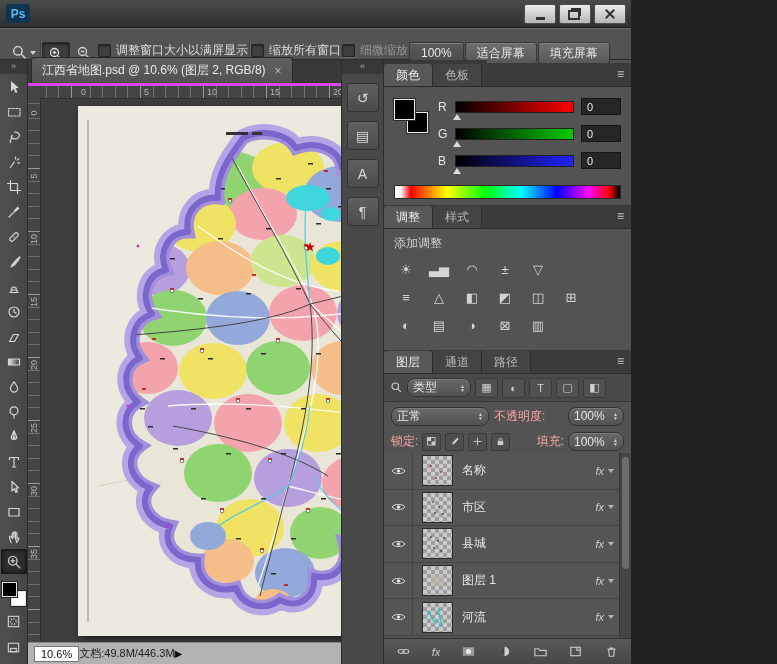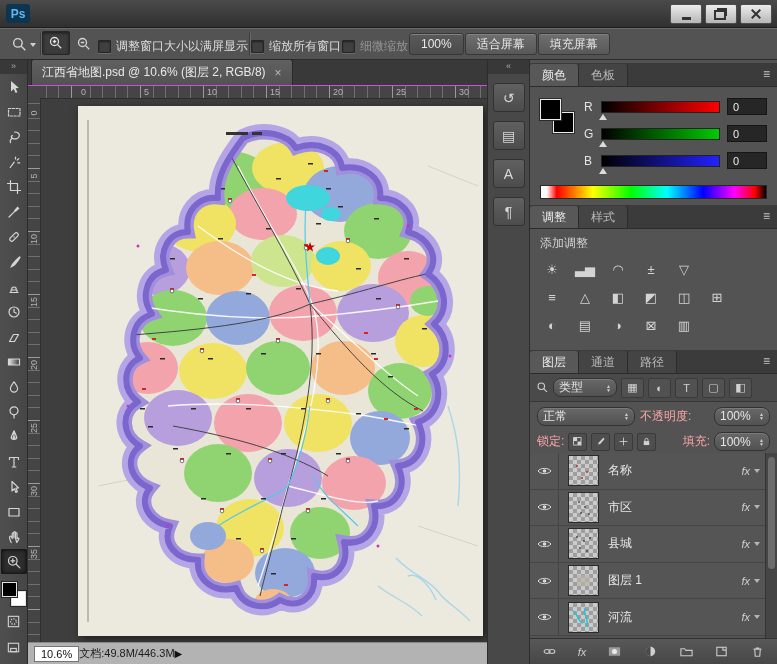--- a/index.html
+++ b/index.html
@@ -1,50 +1,50 @@
 <!DOCTYPE html>
 <html><head>
 <meta charset="utf-8">
 <style>
   html,body{margin:0;padding:0;background:#222;}
-  .app{position:relative;width:777px;height:664px;overflow:hidden;background:#535353;
+  .app{position:relative;width:631px;height:664px;overflow:hidden;background:#535353;
        font-family:"Liberation Sans","DejaVu Sans",sans-serif;font-size:12px;color:#ddd;
        -webkit-user-select:none;user-select:none;}
   
   .titlebar{position:absolute;top:0;left:0;right:0;height:28px;background:linear-gradient(#4a4a4a,#303030);
             border-bottom:1px solid #1d1d1d;display:flex;align-items:center;padding:0 4px;box-sizing:border-box;}
   .ps-logo{width:24px;height:19px;background:#0d3450;color:#5fb8ee;font-weight:bold;font-size:12px;
            display:flex;align-items:center;justify-content:center;border-radius:3px;margin:0 8px 0 2px;}
   .menus{display:flex;}
   .menu-item{padding:5px 7px;color:#d9d9d9;}
   .win-controls{position:absolute;right:5px;top:4px;display:flex;gap:3px;}
   .win-btn{width:30px;height:18px;background:linear-gradient(#ececec,#b6b6b6);border:1px solid #4e4e4e;
            border-radius:2px;display:flex;align-items:center;justify-content:center;position:relative;}
   .i-min{width:9px;height:3px;background:#333;margin-top:9px;}
   .i-restore{width:8px;height:6px;border:2px solid #333;box-shadow:2px -3px 0 -1px #333;margin:2px 2px 0 0;}
   .i-close{position:relative;width:10px;height:10px;}
   .i-close::before,.i-close::after{content:"";position:absolute;left:4px;top:-1px;width:2px;height:12px;background:#333;}
   .i-close::before{transform:rotate(45deg);} .i-close::after{transform:rotate(-45deg);}
   
   .optionsbar{position:absolute;top:28px;left:0;right:0;height:32px;background:#535353;border-bottom:1px solid #2b2b2b;
-              box-shadow:inset 0 1px 0 #6a6a6a;display:flex;align-items:flex-end;gap:1px;padding:4px 8px;box-sizing:border-box;}
+              box-shadow:inset 0 1px 0 #6a6a6a;display:flex;align-items:flex-start;gap:1px;padding:14px 8px;box-sizing:border-box;}
   .vsep{width:1px;height:22px;background:#3c3c3c;box-shadow:1px 0 0 #686868;}
   .tool-preset{display:flex;align-items:center;gap:2px;padding:2px 3px;border-radius:2px;}
   .caret-dn{width:0;height:0;border-top:4px solid #cfcfcf;border-left:3px solid transparent;border-right:3px solid transparent;}
   .zoom-btn{width:26px;height:22px;border-radius:2px;display:flex;align-items:center;justify-content:center;}
   .zoom-btn.active{background:#3c3c3c;box-shadow:inset 0 1px 3px rgba(0,0,0,.6);border:1px solid #272727;}
   .cb{width:11px;height:11px;background:#404040;border:1px solid #262626;border-radius:1px;
       box-shadow:inset 0 1px 2px rgba(0,0,0,.5),0 1px 0 #6c6c6c;}
   .cb-group{display:flex;align-items:center;gap:5px;}
   .dim{color:#969696;}
   .opt-btn{height:20px;padding:0 11px;background:linear-gradient(#6f6f6f,#585858);border:1px solid #373737;border-radius:3px;
            color:#e8e8e8;display:flex;align-items:center;box-shadow:inset 0 1px 0 #818181;}
   .opt-btn.pressed{background:linear-gradient(#595959,#4c4c4c);}
   
-  .tabbar{position:absolute;top:60px;left:28px;width:459px;height:26px;background:#393939;border-bottom:1px solid #d946ef;
+  .tabbar{position:absolute;top:60px;left:28px;width:459px;height:26px;background:#393939;border-bottom:3px solid #d946ef;
           display:flex;align-items:flex-end;box-sizing:border-box;}
   .doc-tab{height:25px;margin-left:3px;background:linear-gradient(#606060,#525252);border:1px solid #292929;border-bottom:none;
            border-radius:3px 3px 0 0;display:flex;align-items:center;gap:9px;padding:0 10px;color:#e9e9e9;}
   .tab-close{color:#b8b8b8;}
   
   .toolbar{position:absolute;top:60px;left:0;width:28px;bottom:0;background:linear-gradient(90deg,#4f4f4f,#464646);
            border-right:1px solid #2c2c2c;display:flex;flex-direction:column;align-items:center;box-sizing:border-box;}
   .bar-header{height:14px;width:100%;background:#383838;color:#a8a8a8;font-size:9px;text-align:center;line-height:13px;}
   .tool{width:26px;height:25px;display:flex;align-items:center;justify-content:center;}
   .tool svg{width:16px;height:16px;stroke:#d6d6d6;fill:none;stroke-width:1.2;stroke-linecap:round;stroke-linejoin:round;}

